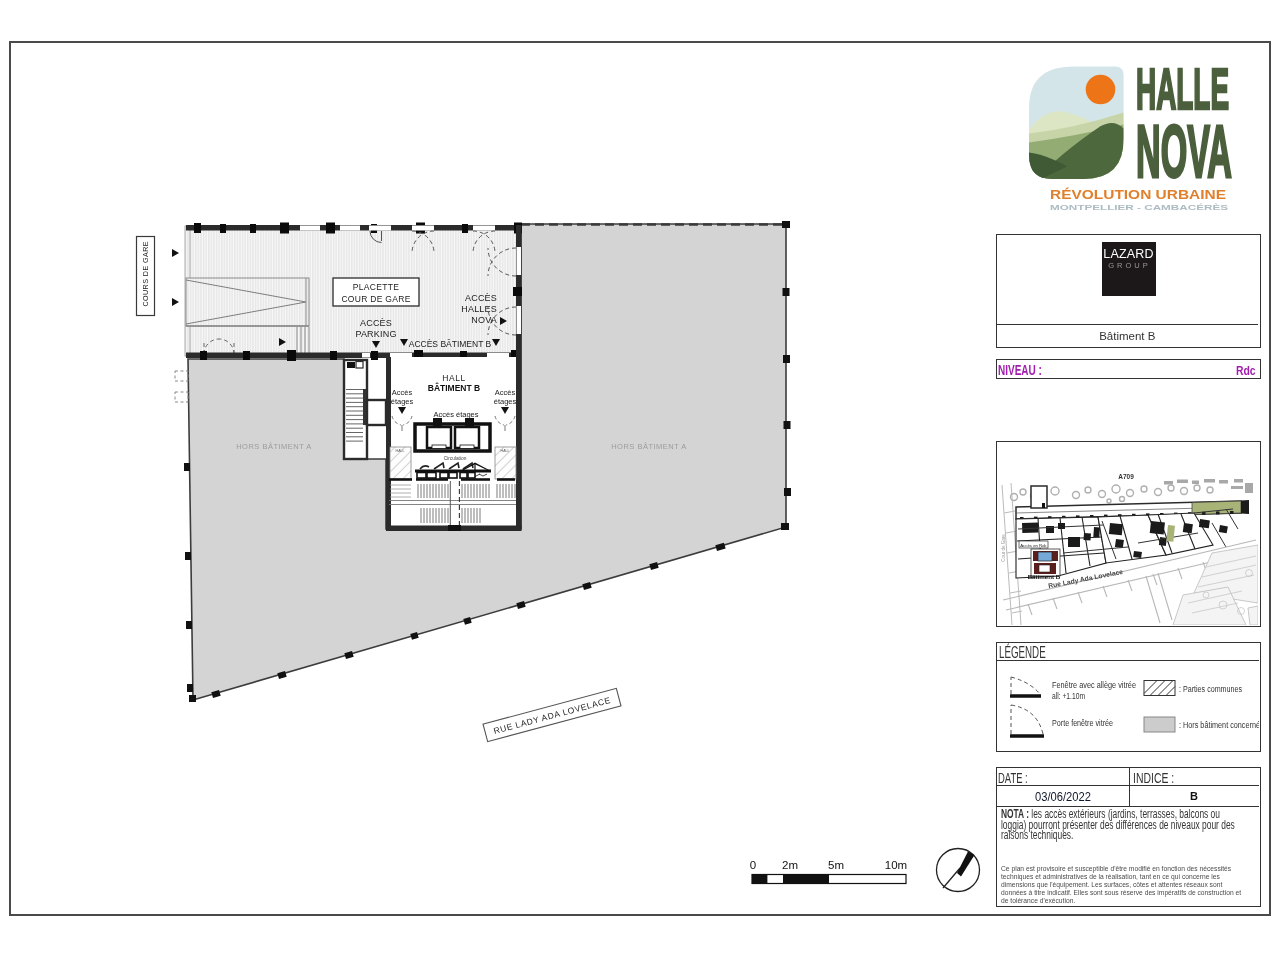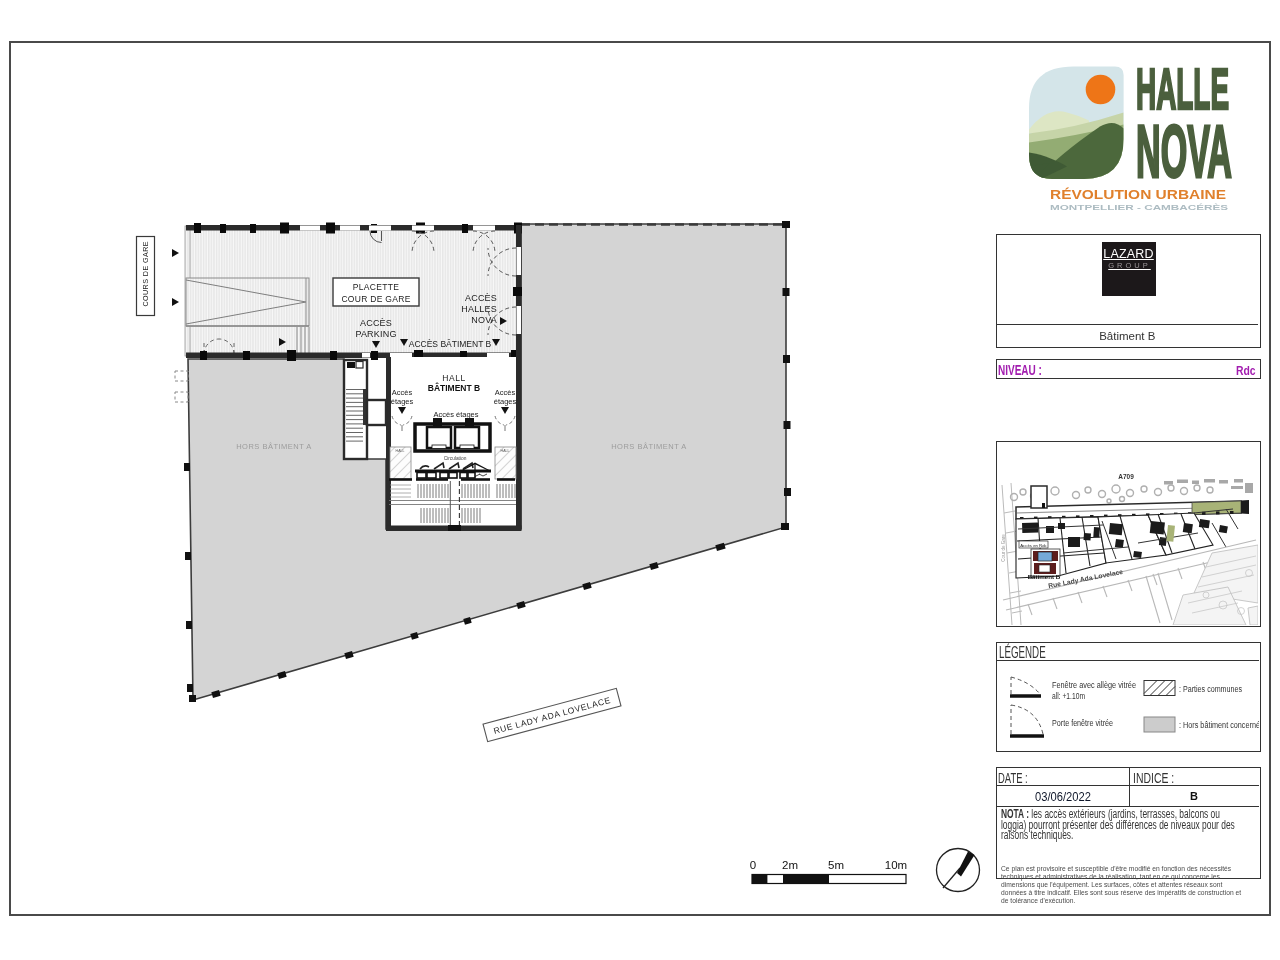--- a/index.html
+++ b/index.html
@@ -424,21 +424,21 @@
 
   <text x="116" y="121.5" font-size="74" font-weight="bold" fill="#4b5f3d" stroke="#4b5f3d" stroke-width="3" textLength="96" lengthAdjust="spacingAndGlyphs" style="font-family:'Liberation Sans',sans-serif">NOVA</text>
 
   <text x="30" y="143.5" font-size="13" font-weight="bold" fill="#e0802c" textLength="176" lengthAdjust="spacingAndGlyphs" style="font-family:'Liberation Sans',sans-serif">RÉVOLUTION URBAINE</text>
 
   <text x="30" y="155" font-size="8" font-weight="bold" fill="#adbcc2" textLength="178" lengthAdjust="spacingAndGlyphs" style="font-family:'Liberation Sans',sans-serif">MONTPELLIER - CAMBACÉRÈS</text>
 </svg>
 
 <div class="abs" style="left:995.5px;top:234px;width:265px;height:113.5px;border:1.6px solid #333;background:#fff;">
 
-  <div class="abs" style="left:105px;top:7px;width:54px;height:53.5px;background:#1c181a;color:#fff;text-align:center;text-decoration:underline;">
+  <div class="abs" style="left:105px;top:7px;width:54px;height:53.5px;background:#1c181a;color:#fff;text-align:center;">
     <div style="font-size:12.5px;letter-spacing:0.2px;margin-top:5px;">LAZARD</div>
     <div style="font-size:7.5px;letter-spacing:3px;color:#9b9598;margin-top:0px;margin-left:2px;">GROUP</div>
   </div>
 
 
   <div class="abs" style="left:0;top:88.5px;width:261.5px;height:23px;border-top:1.4px solid #333;text-align:center;font-size:11.5px;color:#333;padding-top:5px;">Bâtiment B</div>
 </div>
 
 <div class="abs" style="left:995.5px;top:359px;width:265px;height:20px;border:1.6px solid #333;background:#fff;color:#a21caf;font-weight:bold;">
   <span class="abs" style="left:1.5px;top:2px;font-size:14.5px;transform:scaleX(0.69);transform-origin:left top;">NIVEAU :</span>
@@ -658,21 +658,21 @@
             <line x1="169" y1="34.5" x2="178" y2="25.5"></line>
       </g>
     </g>
     <text x="182" y="30.5" font-size="8.5" fill="#333" textLength="63" lengthAdjust="spacingAndGlyphs">: Parties  communes</text>
 
     <rect x="147" y="56" width="31" height="15" fill="#ccc" stroke="#888" stroke-width="1"></rect>
     <text x="182" y="66.5" font-size="8.5" fill="#333" textLength="81" lengthAdjust="spacingAndGlyphs">: Hors bâtiment concerné</text>
   </svg>
 </div>
 
-<div class="abs" style="left:995.5px;top:767px;width:265px;height:112px;border:1.6px solid #333;background:#fff;">
+<div class="abs" style="left:995.5px;top:767px;width:265px;height:140px;border:1.6px solid #333;background:#fff;">
   <div class="abs" style="left:0;top:0;width:132px;height:17px;color:#333;">
         <span class="abs" style="left:1.5px;top:2px;font-size:14.5px;transform:scaleX(0.65);transform-origin:left top;white-space:nowrap;">DATE :</span>
       </div>
   <div class="abs" style="left:132px;top:0;width:130px;height:17px;border-left:1.4px solid #333;color:#333;">
         <span class="abs" style="left:3px;top:2px;font-size:14.5px;transform:scaleX(0.72);transform-origin:left top;white-space:nowrap;">INDICE :</span>
       </div>
   <div class="abs" style="left:0;top:17px;width:132px;height:21px;border-top:1.4px solid #333;color:#0f172a;">
         <span class="abs" style="left:38px;top:3px;font-size:13px;transform:scaleX(0.86);transform-origin:left top;white-space:nowrap;">03/06/2022</span>
       </div>
   <div class="abs" style="left:132px;top:17px;width:130px;height:21px;border-top:1.4px solid #333;border-left:1.4px solid #333;font-size:11px;font-weight:bold;color:#111;text-align:center;padding-top:4px;">B</div>

